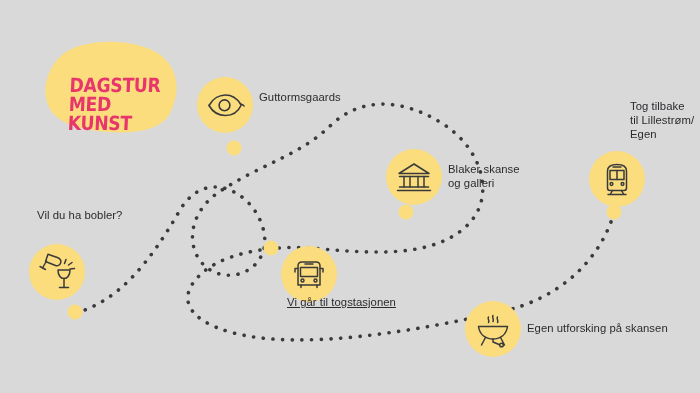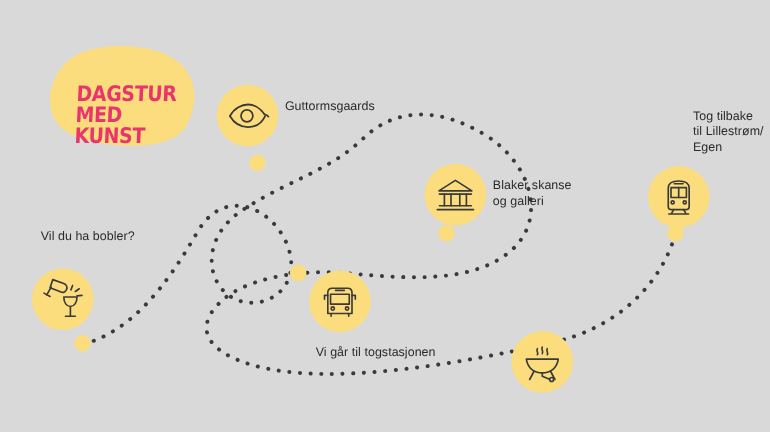--- a/index.html
+++ b/index.html
@@ -51,21 +51,21 @@
     font-size: 11.3px;
     line-height: 14.2px;
     color: #2b2b2f;
     white-space: nowrap;
     letter-spacing: 0.05px;
   }
   .lbl-right { left: 34px; top: -15px; }
   .lbl-right-1 { left: 34px; top: -8px; }
   .lbl-above { left: -20px; top: -64px; }
   .lbl-above-3 { left: -7px; top: -80px; margin-left: 20px; }
-  .lbl-below { left: -22px; top: 40px; }
+  .lbl-below { left: -22px; top: 21px; text-decoration: underline; }
   .logo-blob {
     position: absolute;
     left: 43px;
     top: 41px;
     width: 137px;
     height: 93px;
   }
   .logo-text {
     position: absolute;
     left: 70px;
@@ -207,20 +207,21 @@
         <path d="M20.5 36.5 L16.5 44"></path>
         <path d="M35.5 36.5 L39.5 44"></path>
         <path d="M28 38 L28 41 L34 43.5"></path>
         <circle cx="36.5" cy="44" r="1.8"></circle>
         <path d="M23.5 16 C22 18, 25 19.5, 23.5 21.5"></path>
         <path d="M28 14.5 C26.5 16.5, 29.5 18, 28 20.5"></path>
         <path d="M32.5 16 C31 18, 34 19.5, 32.5 21.5"></path>
       </g>
     </svg>
     <div class="stop-label lbl-right-1">
+      <div>Egen utforsking på skansen</div>
     </div>
   </div>
 
   <div class="stop" style="left:617px; top:179px;">
     <div class="stop-circle"></div>
     <svg class="stop-icon" viewBox="0 0 56 56">
       <g fill="none" stroke="#3a3a3a" stroke-width="1.5" stroke-linecap="round" stroke-linejoin="round">
         <path d="M18.5 20 C18.5 15.5, 22.5 13.5, 28 13.5 C33.5 13.5, 37.5 15.5, 37.5 20 L37.5 37 C37.5 38.5, 36.5 39.5, 35 39.5 L21 39.5 C19.5 39.5, 18.5 38.5, 18.5 37 Z"></path>
         <path d="M21 19.5 L35 19.5 L35 28.5 L21 28.5 Z"></path>
         <path d="M28 19.5 L28 28.5"></path>

